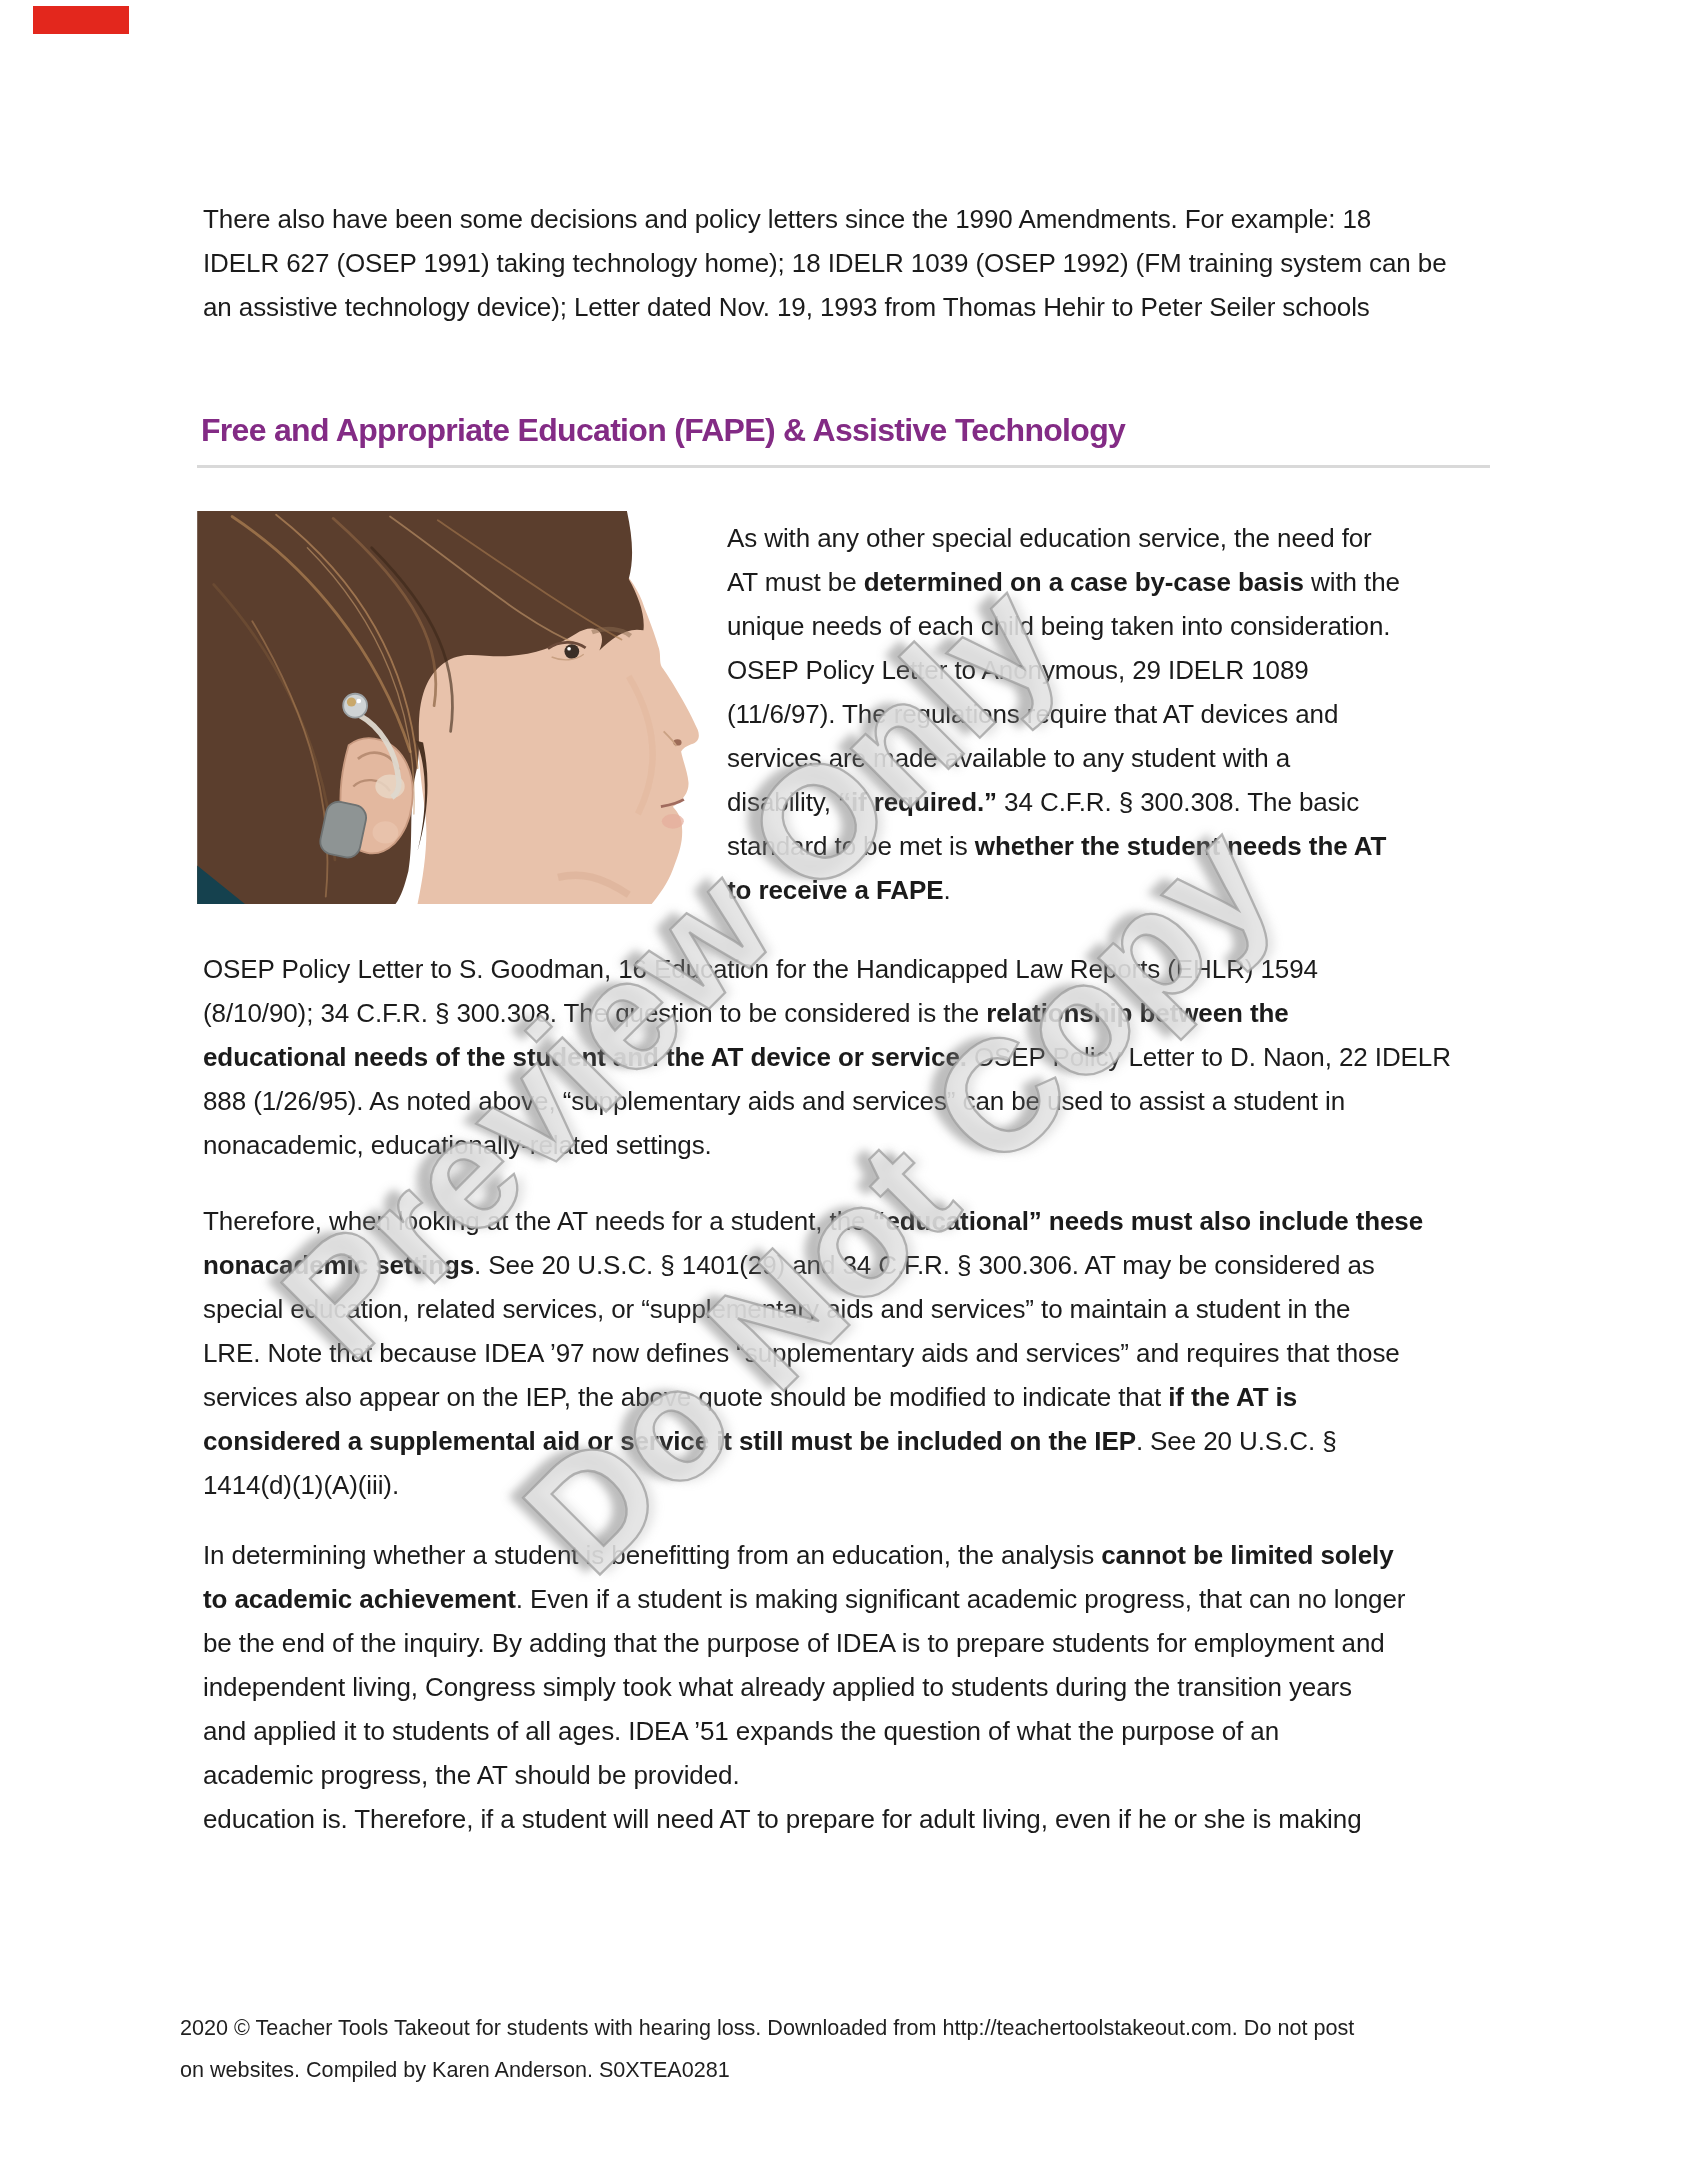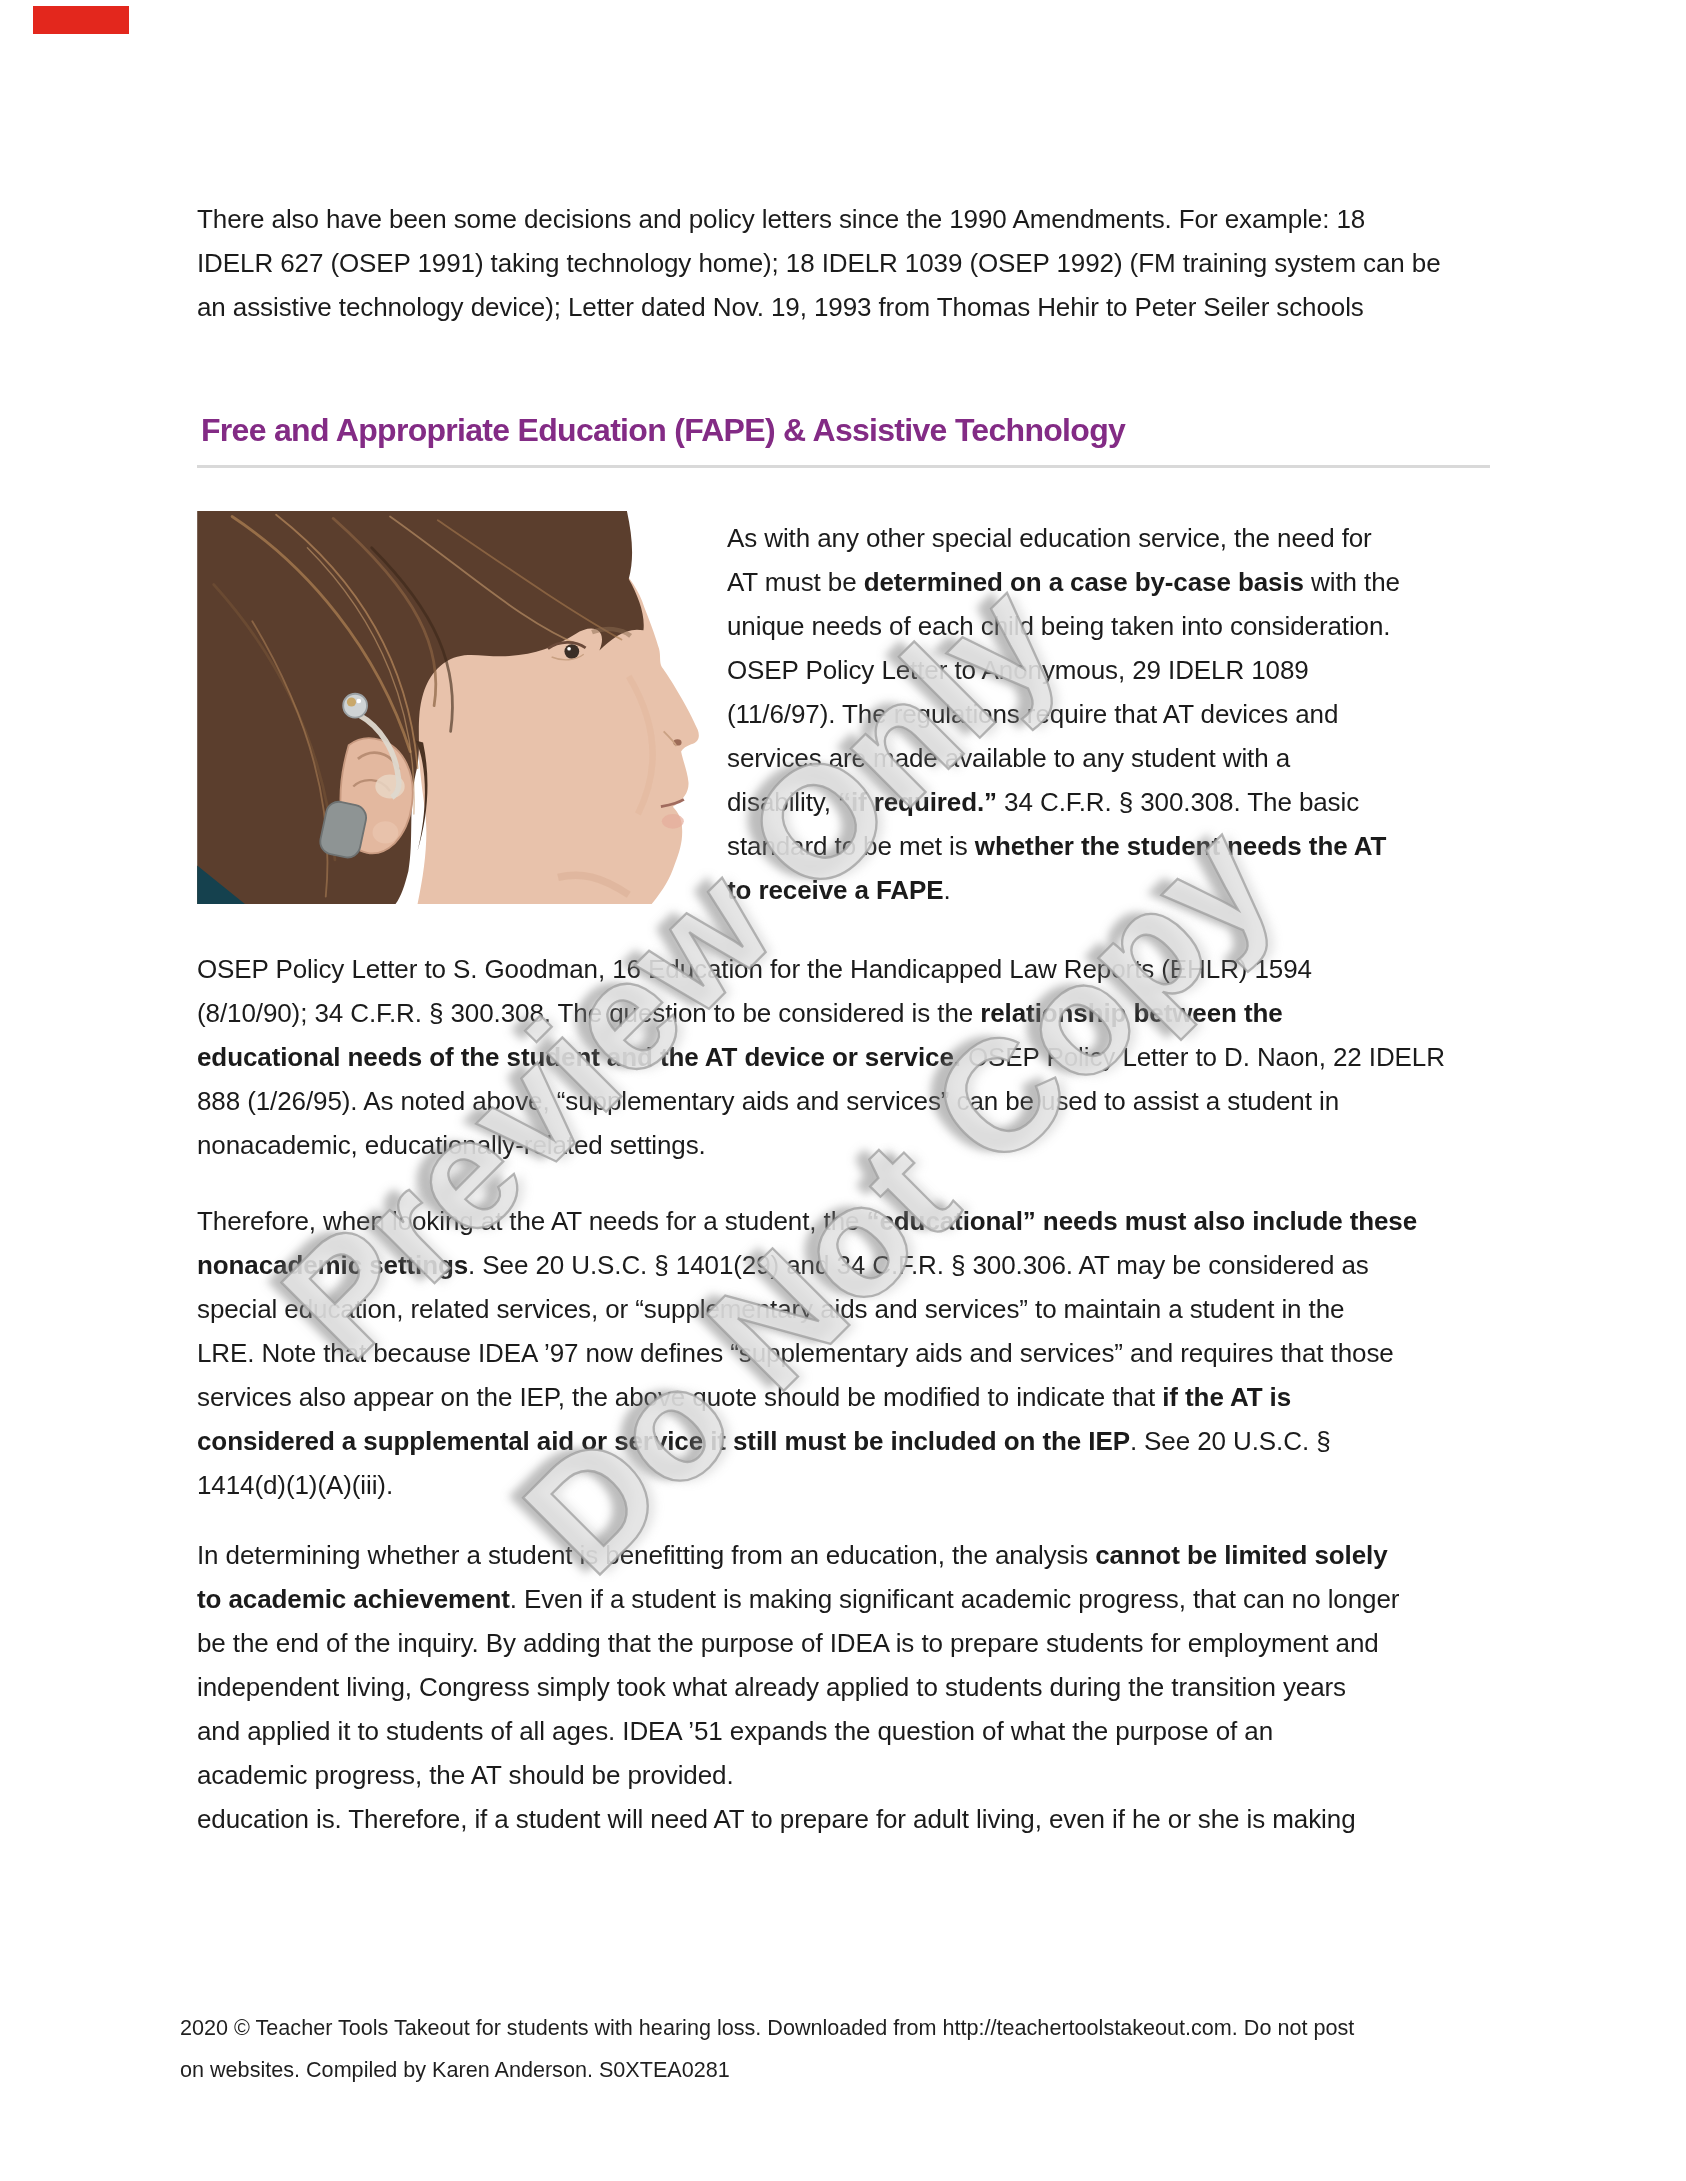--- a/index.html
+++ b/index.html
@@ -1,21 +1,21 @@
 <!DOCTYPE html>
 <html style="font-size:14.7px"><head>
 <meta charset="utf-8">
 <style>
   html,body{margin:0;padding:0;background:#ffffff;}
   .page{position:relative;width:1686px;height:2182px;background:#ffffff;overflow:hidden;
         font-family:"Liberation Sans","DejaVu Sans",sans-serif;color:#1b1b1b;}
 
   .red-marker{position:absolute;left:33px;top:6.4px;width:96px;height:27.5px;background:#e3271d;}
 
-  .para{position:absolute;left:197px;width:1295px;font-size:26px;line-height:44px;
+  .para{position:absolute;left:203px;width:1295px;font-size:26px;line-height:44px;
         letter-spacing:-0.1px;}
   .para .ln{white-space:pre;}
   .para b{font-weight:700;}
 
   .para-intro{top:197px;}
   .para-beside{left:727px;top:516px;width:771px;}
   .para-goodman{top:947px;}
   .para-therefore{top:1199px;}
   .para-determining{top:1533px;}
 

